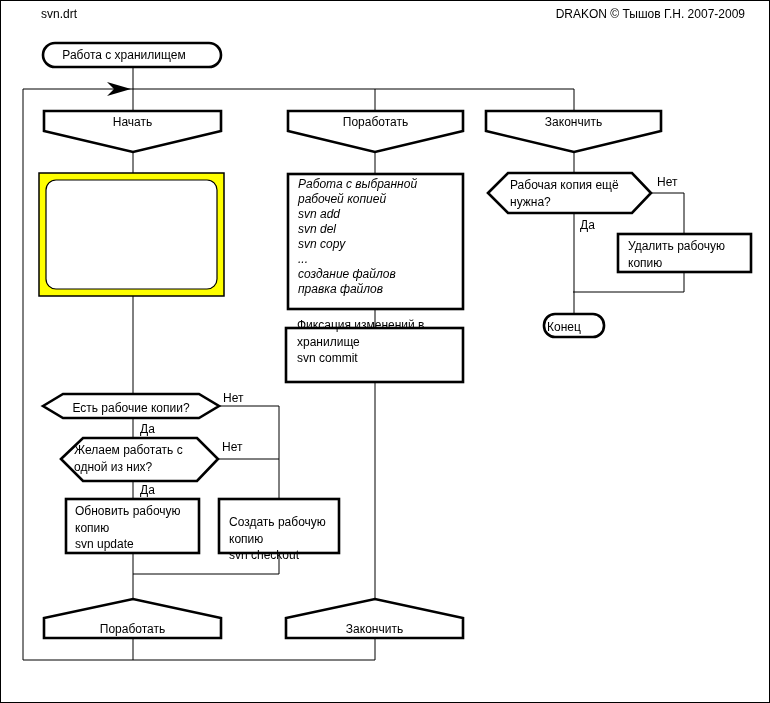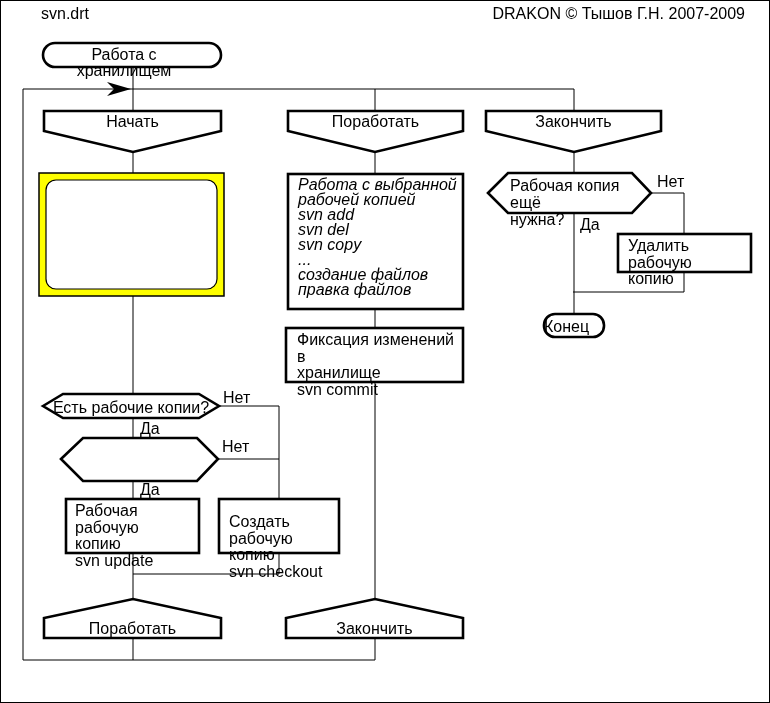--- a/index.html
+++ b/index.html
@@ -8,21 +8,21 @@
     width:770px;height:703px;
     background:#ffffff;
     border:1px solid #000;
     box-sizing:border-box;
     font-family:"Liberation Sans", sans-serif;
     color:#000;
     overflow:hidden;
   }
   .txt{
     position:absolute;
-    font-size:16px;
+    font-size:12px;
     line-height:16px;
     white-space:pre-line;
     color:#000;
   }
   .ctr{text-align:center;}
   svg{position:absolute;left:0;top:0;}
   .shape{fill:#ffffff;stroke:#000000;}
   .thick{stroke-width:2.6;}
 </style>
 </head>
@@ -98,33 +98,35 @@
 
 
   <div class="txt" style="left:297px;top:176px;width:160px;line-height:15px;font-style:italic;">Работа с выбранной
 рабочей копией
 svn add
 svn del
 svn copy
 ...
 создание файлов
 правка файлов</div>
-  <div class="txt" style="left:296px;top:331px;width:162px;line-height:16.5px;">Фиксация изменений в
+  <div class="txt" style="left:296px;top:316px;width:162px;line-height:16.5px;">Фиксация изменений в
 хранилище
 svn commit</div>
-  <div class="txt" style="left:74px;top:502px;width:120px;line-height:16.5px;">Рабочая рабочую
+  <div class="txt" style="left:74px;top:502px;width:120px;line-height:16.5px;">Обновить рабочую
 копию
 svn update</div>
   <div class="txt" style="left:228px;top:502px;width:108px;line-height:16.5px;margin-top:11px;">Создать рабочую
 копию
 svn checkout</div>
   <div class="txt" style="left:627px;top:237px;width:120px;line-height:16.5px;">Удалить рабочую
 копию</div>
 
   <div class="txt ctr" style="left:42px;top:399px;width:176px;">Есть рабочие копии?</div>
+  <div class="txt" style="left:73px;top:441px;width:140px;line-height:17px;">Желаем работать с
+одной из них?</div>
   <div class="txt" style="left:509px;top:176px;width:135px;line-height:17px;">Рабочая копия ещё
 нужна?</div>
 
   <div class="txt" style="left:222px;top:389px;">Нет</div>
   <div class="txt" style="left:139px;top:420px;">Да</div>
   <div class="txt" style="left:221px;top:438px;">Нет</div>
   <div class="txt" style="left:139px;top:481px;">Да</div>
   <div class="txt" style="left:656px;top:173px;">Нет</div>
   <div class="txt" style="left:579px;top:216px;">Да</div>
 

